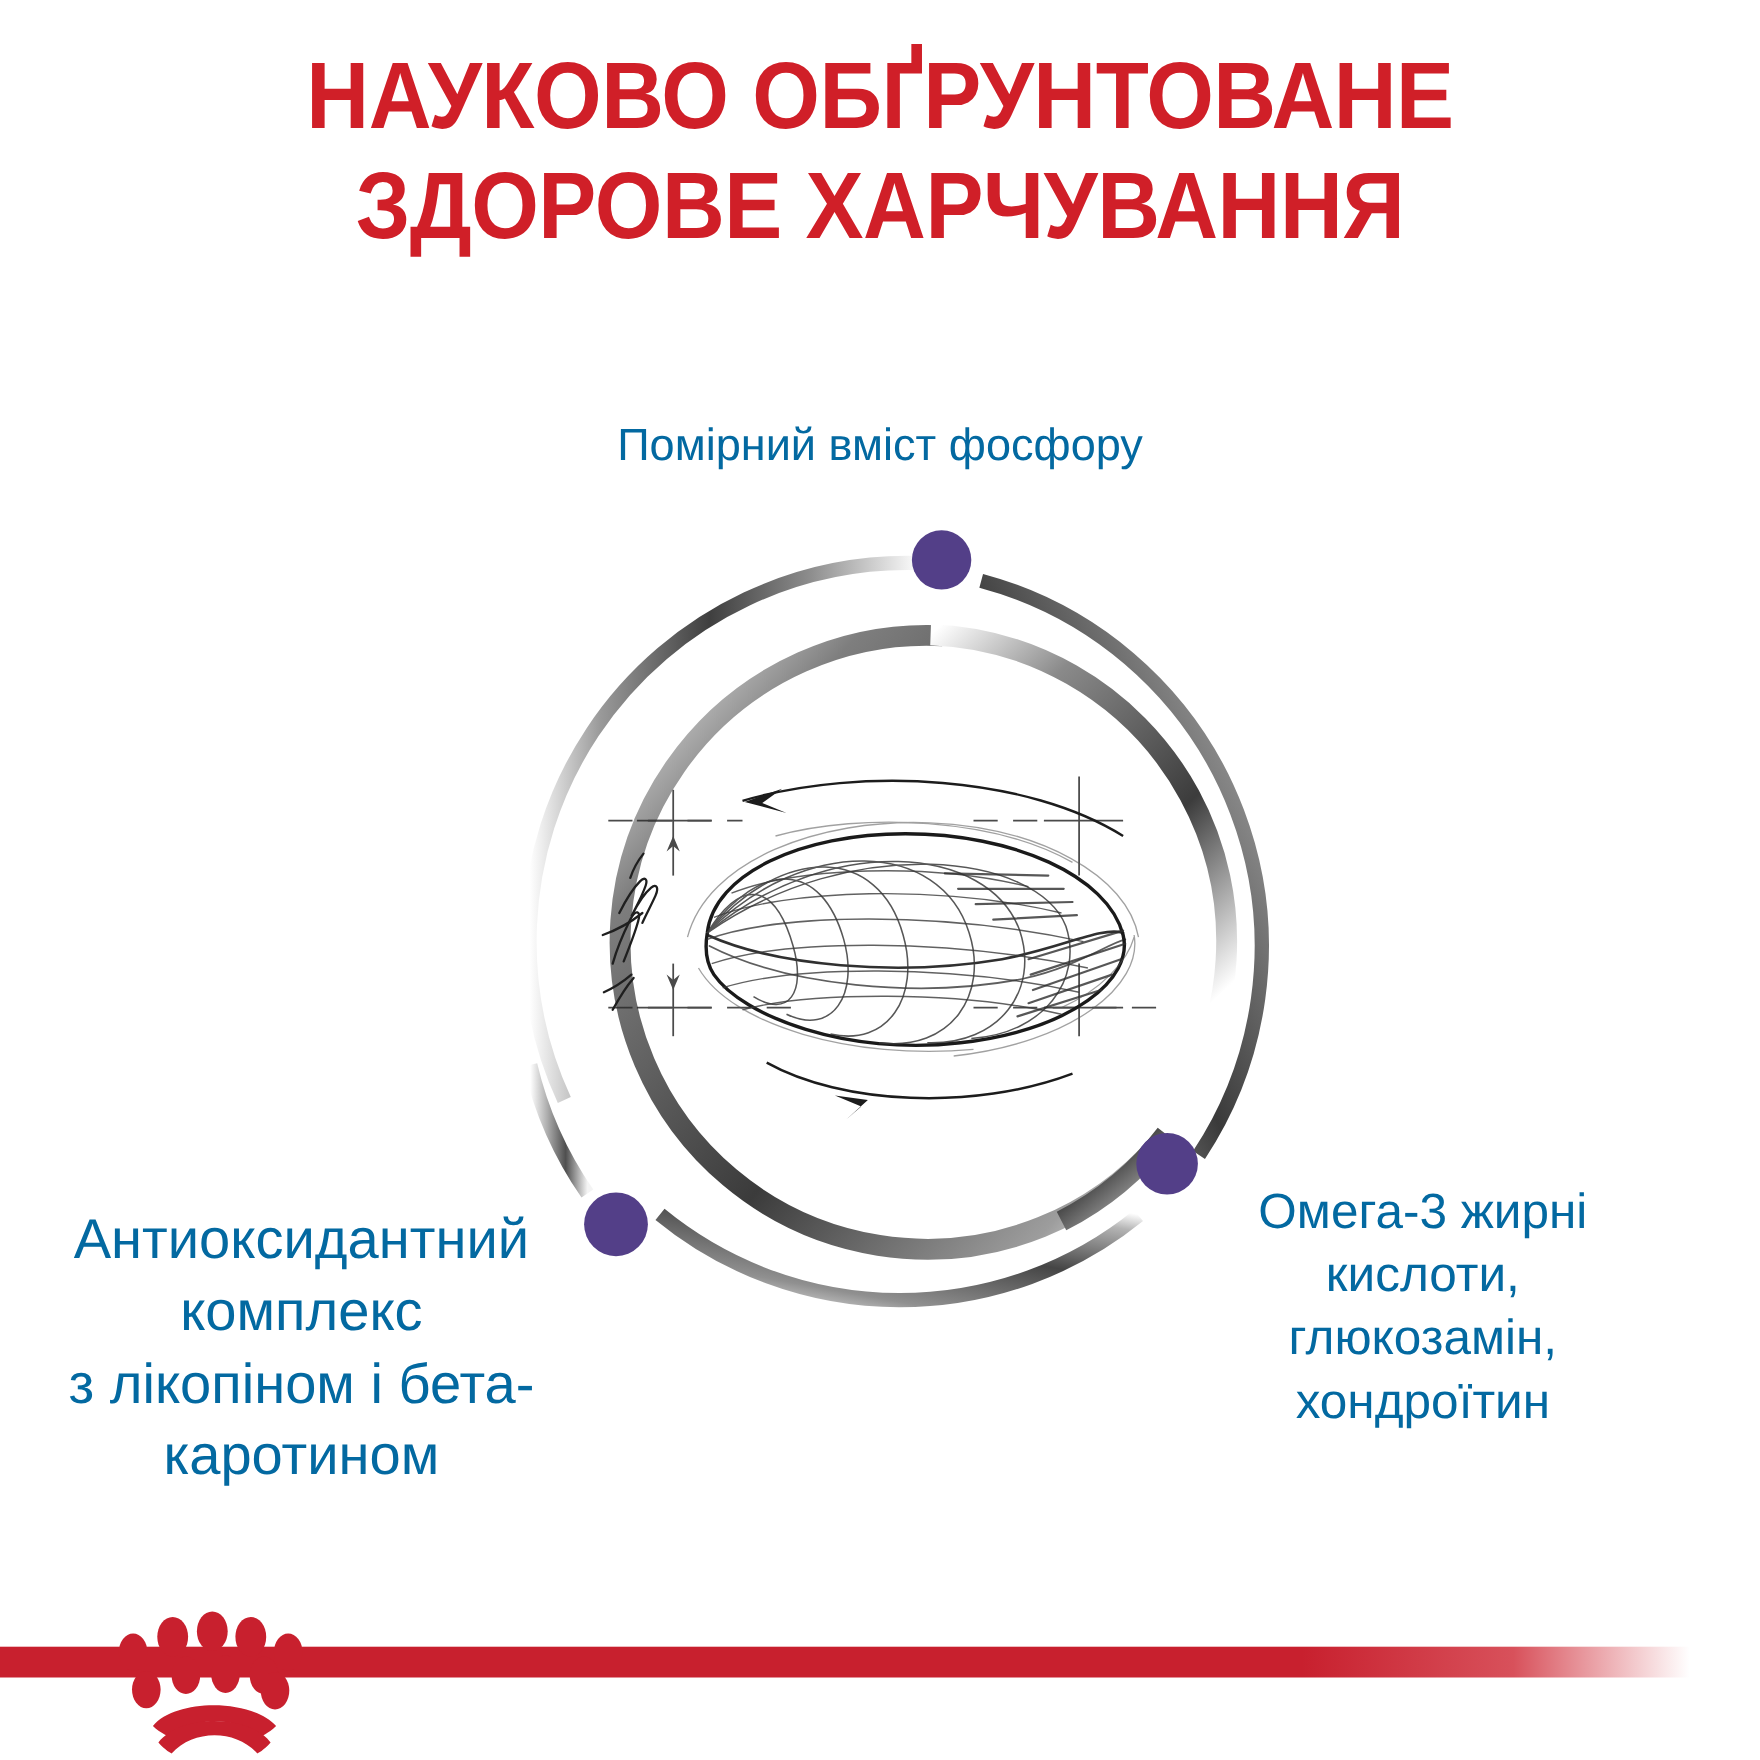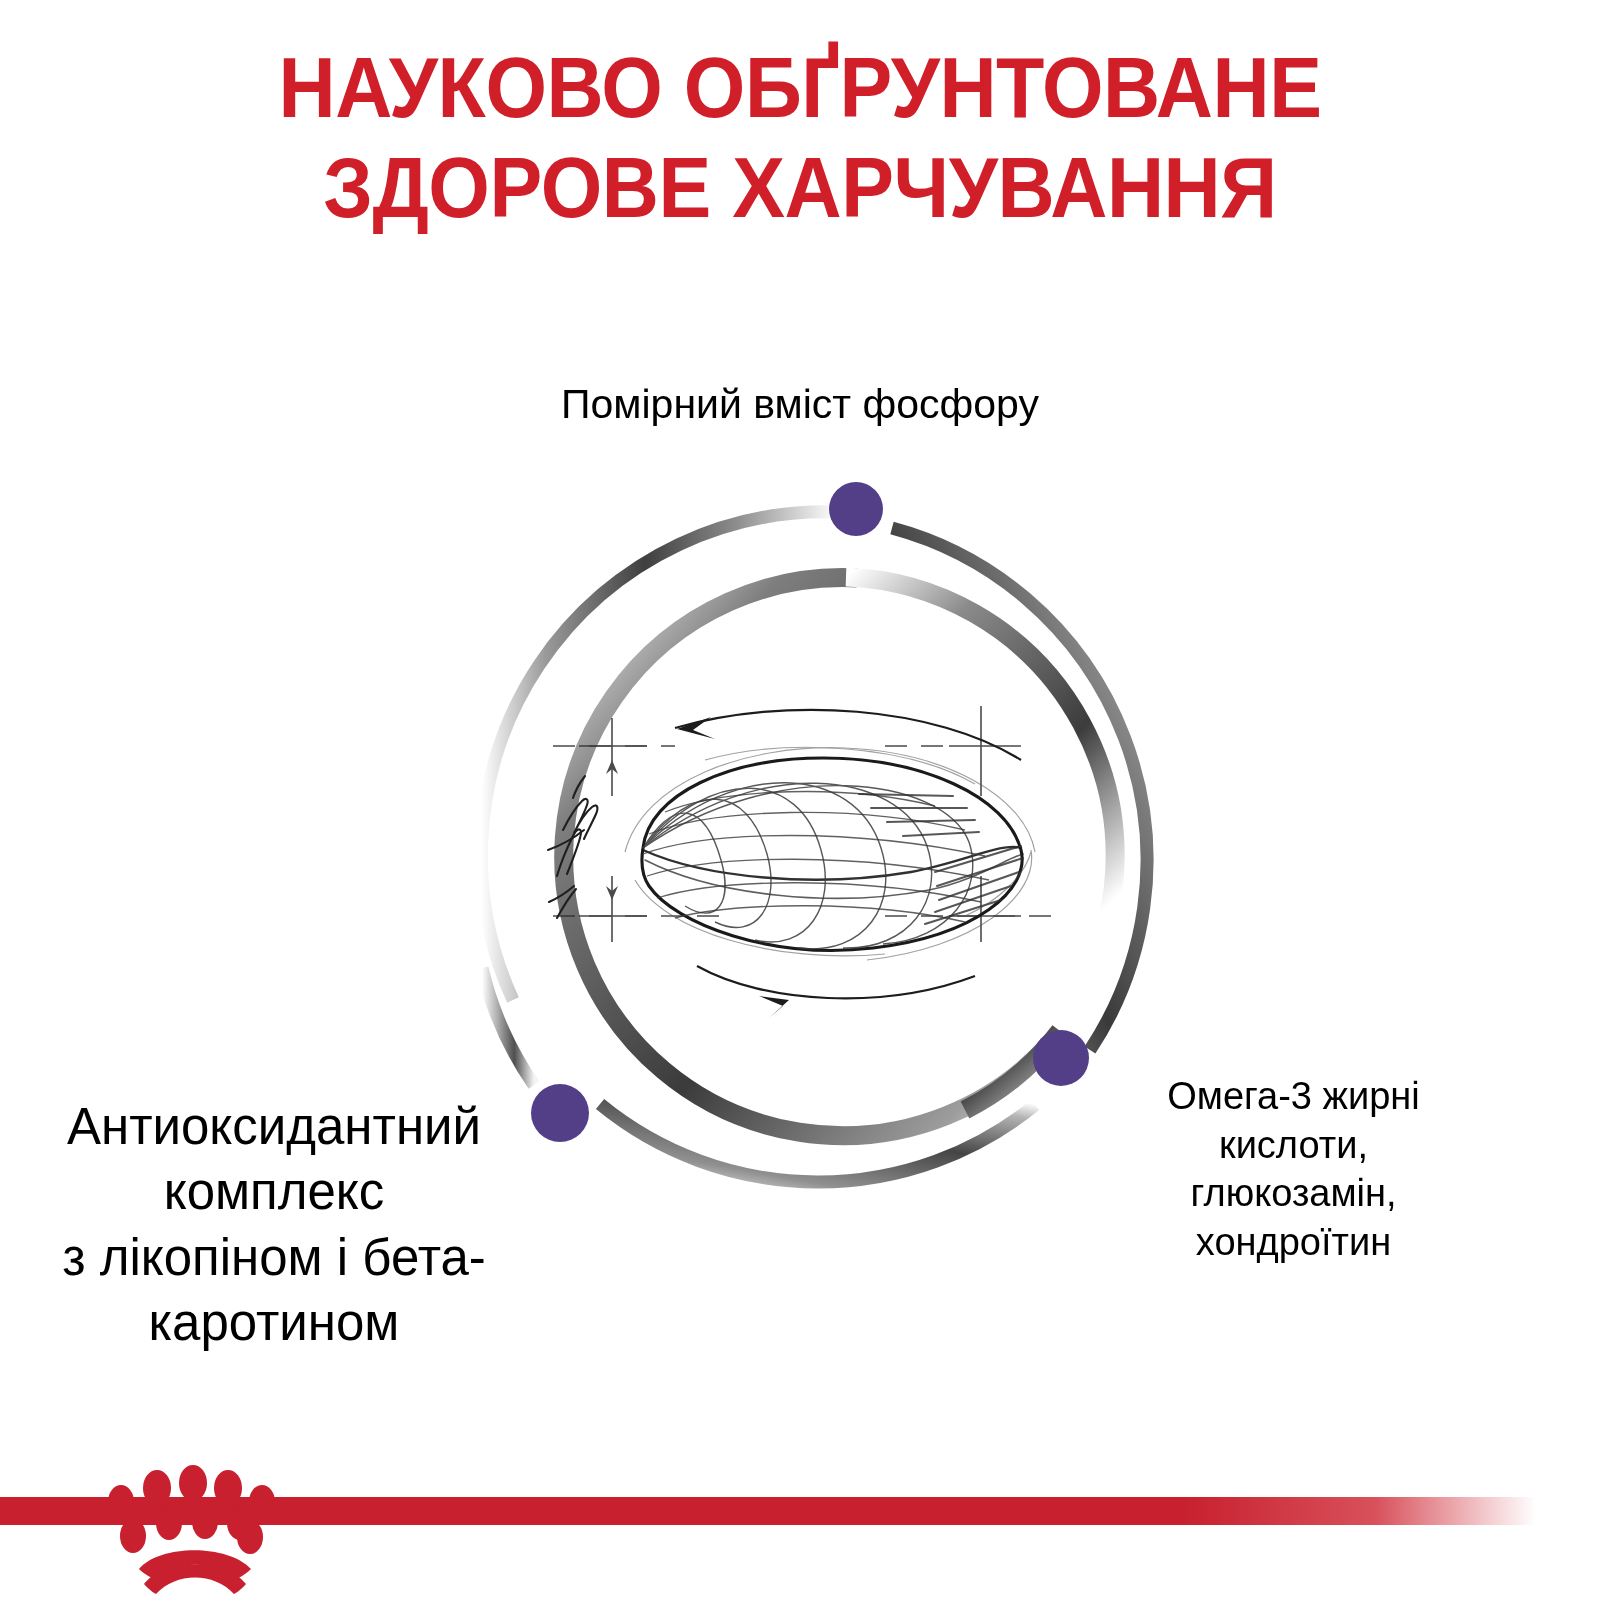--- a/index.html
+++ b/index.html
@@ -37,40 +37,40 @@
     position:absolute;
     left:0; top:0;
     width:1600px; height:1600px;
     pointer-events:none;
   }
   .diagram svg { display:block; }
 
   
   .lbl {
     position:absolute;
-    color:#000000;
+    color:#0369a1;
     font-family:"Liberation Sans", sans-serif;
     font-weight:400;
     line-height:1.28;
     white-space:pre-line;
   }
   .lbl-top {
     left:0; top:378px; width:1600px;
     text-align:center;
     font-size:41px;
   }
   .lbl-left {
     left:24px; top:1094px; width:500px;
     text-align:center;
     font-size:51px;
   }
   .lbl-right {
     left:1086px; top:1072px; width:415px;
     text-align:center;
-    font-size:38px;
+    font-size:45px;
   }
 
   
   .footer {
     position:absolute;
     left:0; bottom:0;
     width:1600px; height:160px;
   }
   .footer svg { display:block; }
 </style>

